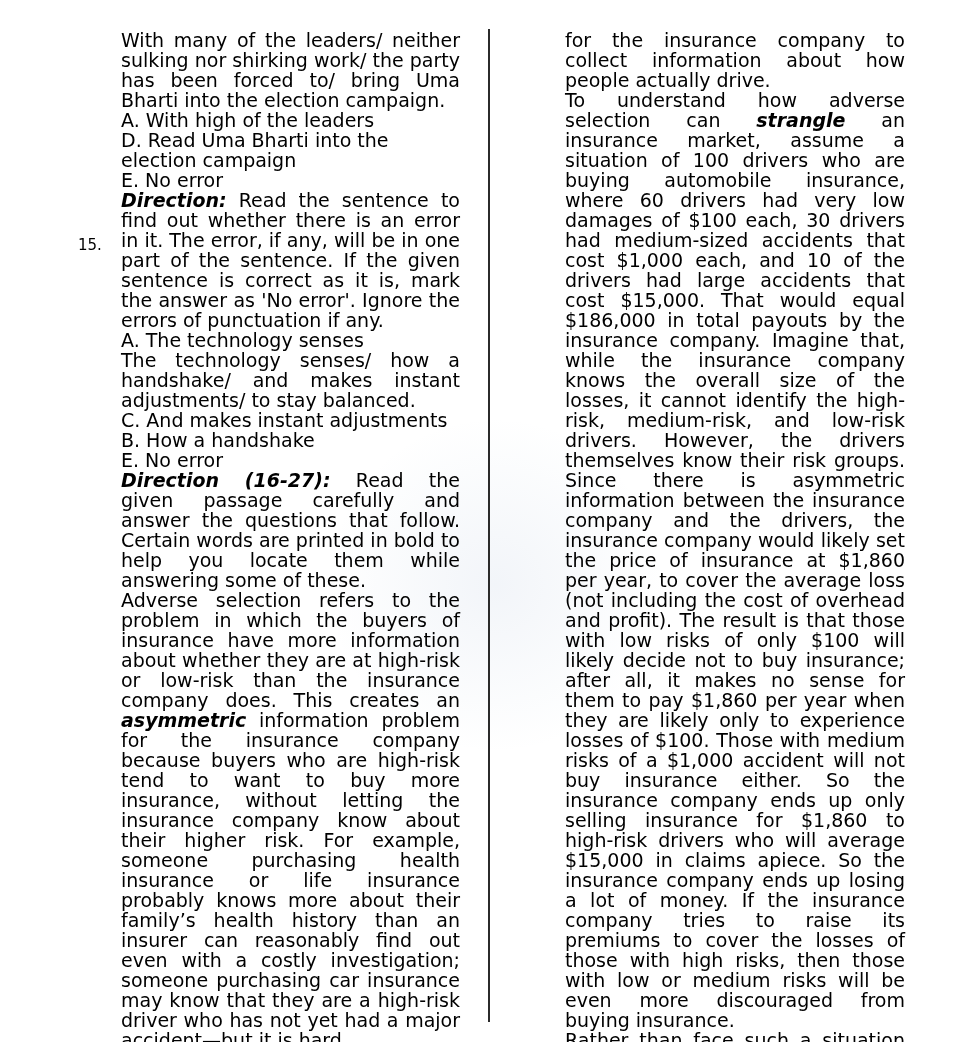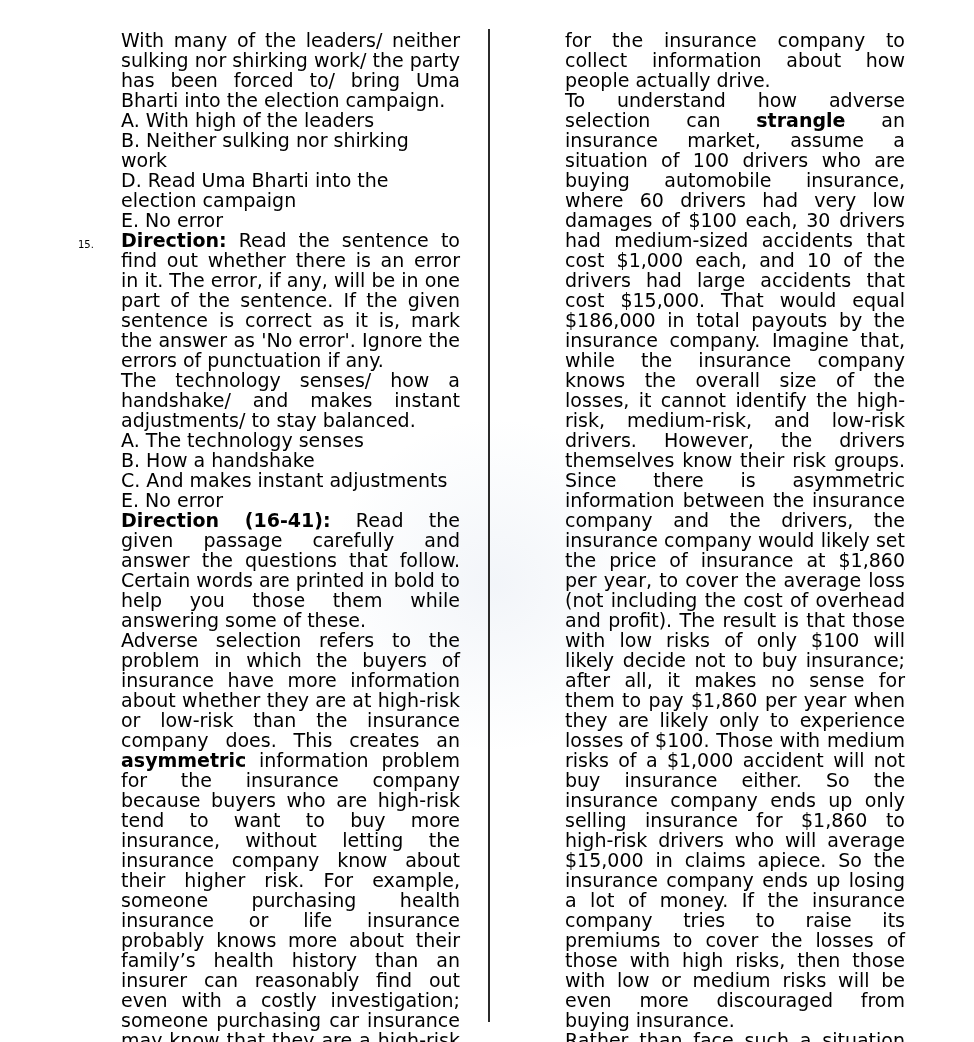--- a/index.html
+++ b/index.html
@@ -50,27 +50,28 @@
     text-justify: inter-word;
   }
   
   .para.opt {
     text-align: left;
   }
   .qnum {
     position: absolute;
     left: 78px;
     top: 235px;
-    font-size: 10px;
+    font-size: 15px;
     line-height: 20px;
     text-align: left;
     width: 36px;
   }
   b, .bold {
     font-weight: bold;
+    font-style: italic;
   }
   .watermark {
     position: absolute;
     left: 330px;
     top: 420px;
     width: 330px;
     height: 330px;
     border-radius: 50%;
     background: radial-gradient(circle at 50% 50%, rgba(240,243,248,0.85) 0%, rgba(248,250,252,0.45) 55%, rgba(255,255,255,0) 72%);
     pointer-events: none;
@@ -84,33 +85,32 @@
   <div class="watermark"></div>
 
   <div class="divider"></div>
 
   <div class="qnum">15.</div>
 
   <div class="column col-left">
 
     <p class="para">With many of the leaders/ neither sulking nor shirking work/ the party has been forced to/ bring Uma Bharti into the election campaign.</p>
     <p class="para opt">A. With high of the leaders</p>
-    <p class="para opt">B. Neither sulking nor shirking work</p>
     <p class="para opt">D. Read Uma Bharti into the election campaign</p>
     <p class="para opt">E. No error</p>
 
     <p class="para"><b>Direction:</b><span> Read the sentence to find out whether there is an error in it. The error, if any, will be in one part of the sentence. If the given sentence is correct as it is, mark the answer as 'No error'. Ignore the errors of punctuation if any.</span></p>
 
+    <p class="para opt">A. The technology senses</p>
     <p class="para">The technology senses/ how a handshake/ and makes instant adjustments/ to stay balanced.</p>
-    <p class="para opt">A. The technology senses</p>
+    <p class="para opt">C. And makes instant adjustments</p>
     <p class="para opt">B. How a handshake</p>
-    <p class="para opt">C. And makes instant adjustments</p>
     <p class="para opt">E. No error</p>
 
-    <p class="para"><b>Direction (16-41):</b><span> Read the given passage carefully and answer the questions that follow. Certain words are printed in bold to help you those them while answering some of these.</span></p>
+    <p class="para"><b>Direction (16-27):</b><span> Read the given passage carefully and answer the questions that follow. Certain words are printed in bold to help you locate them while answering some of these.</span></p>
 
     <p class="para"><span>Adverse selection refers to the problem in which the buyers of insurance have more information about whether they are at high-risk or low-risk than the insurance company does. This creates an </span><b>asymmetric</b><span> information problem for the insurance company because buyers who are high-risk tend to want to buy more insurance, without letting the insurance company know about their higher risk. For example, someone purchasing health insurance or life insurance probably knows more about their family’s health history than an insurer can reasonably find out even with a costly investigation; someone purchasing car insurance may know that they are a high-risk driver who has not yet had a major accident—but it is hard</span></p>
 
   </div>
 
   <div class="column col-right">
 
     <p class="para">for the insurance company to collect information about how people actually drive.</p>
 
     <p class="para"><span>To understand how adverse selection can </span><b>strangle</b><span> an insurance market, assume a situation of 100 drivers who are buying automobile insurance, where 60 drivers had very low damages of $100 each, 30 drivers had medium-sized accidents that cost $1,000 each, and 10 of the drivers had large accidents that cost $15,000. That would equal $186,000 in total payouts by the insurance company. Imagine that, while the insurance company knows the overall size of the losses, it cannot identify the high-risk, medium-risk, and low-risk drivers. However, the drivers themselves know their risk groups. Since there is asymmetric information between the insurance company and the drivers, the insurance company would likely set the price of insurance at $1,860 per year, to cover the average loss (not including the cost of overhead and profit). The result is that those with low risks of only $100 will likely decide not to buy insurance; after all, it makes no sense for them to pay $1,860 per year when they are likely only to experience losses of $100. Those with medium risks of a $1,000 accident will not buy insurance either. So the insurance company ends up only selling insurance for $1,860 to high-risk drivers who will average $15,000 in claims apiece. So the insurance company ends up losing a lot of money. If the insurance company tries to raise its premiums to cover the losses of those with high risks, then those with low or medium risks will be even more discouraged from buying insurance.</span></p>

